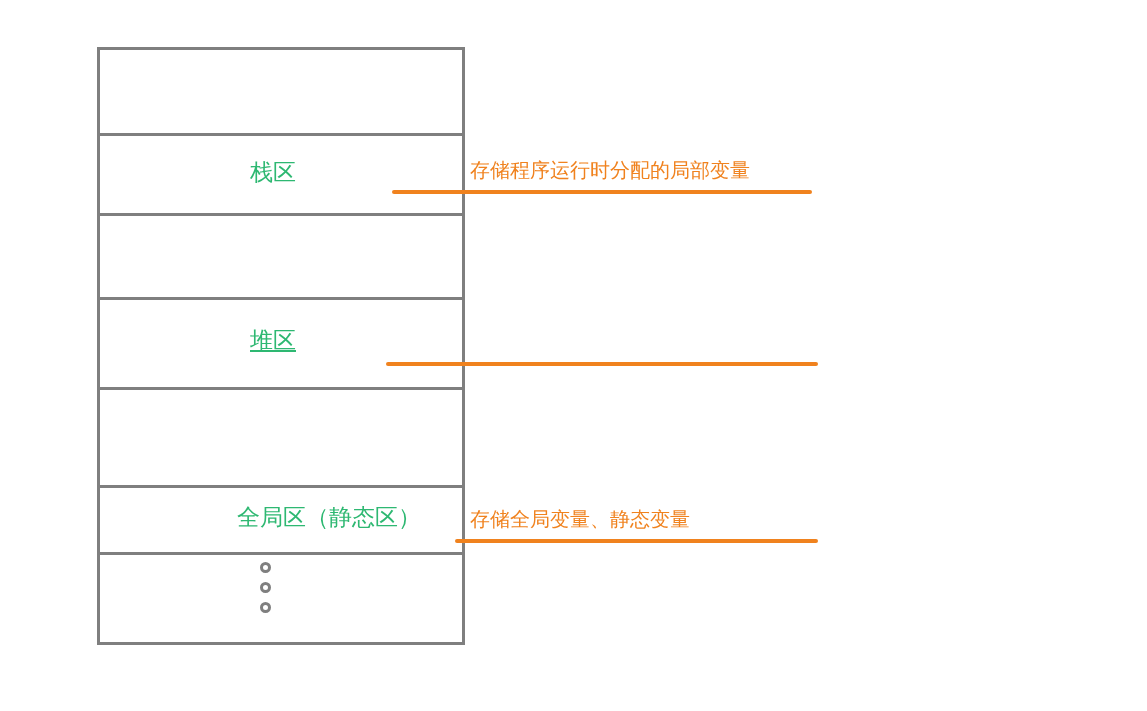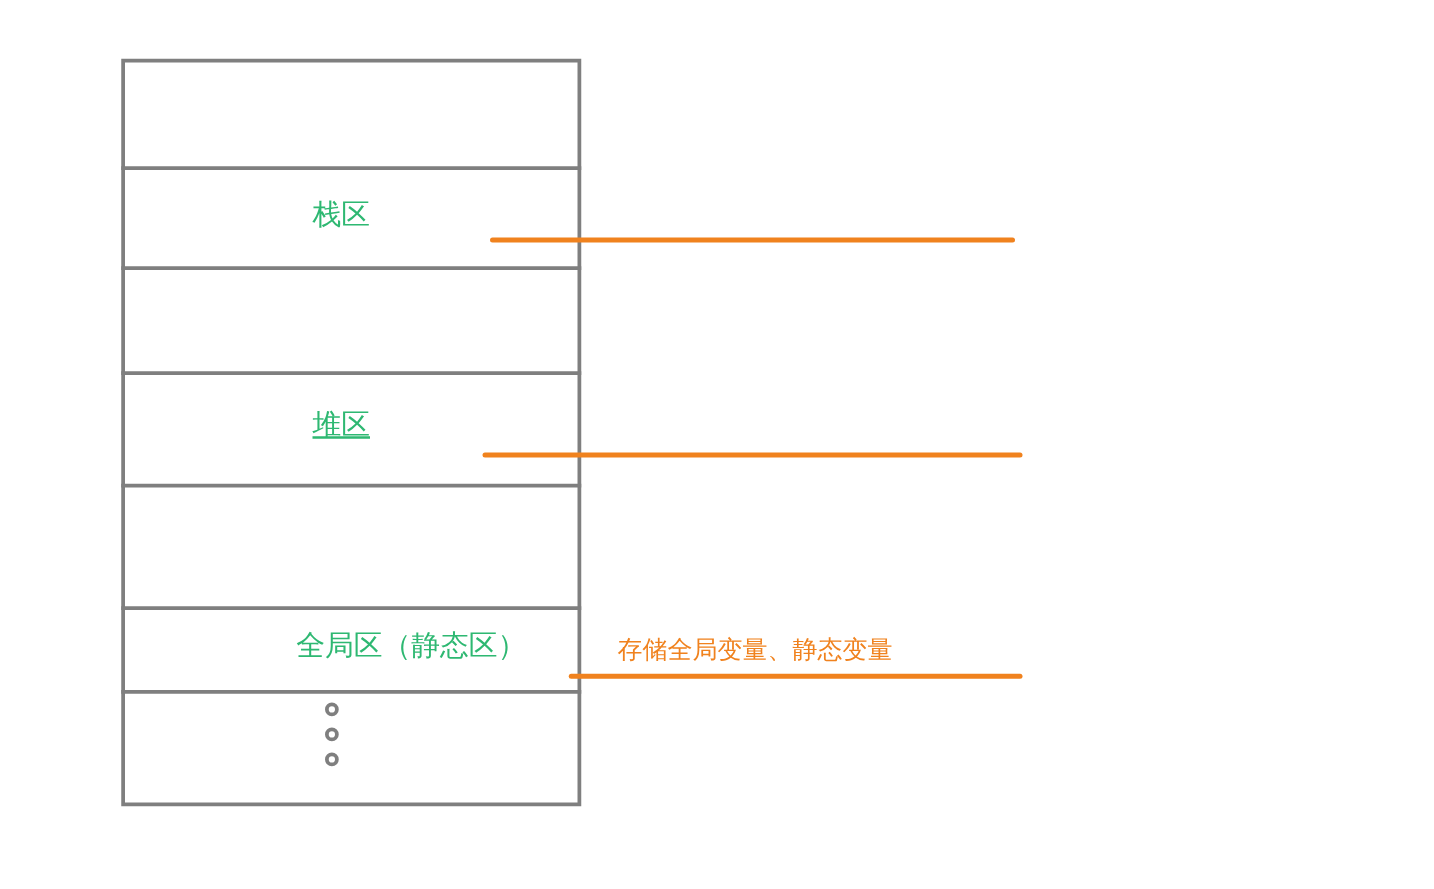--- a/index.html
+++ b/index.html
@@ -61,21 +61,21 @@
   .note-text {
     position: absolute;
     color: #f0821e;
     font-size: 20px;
     line-height: 1;
     white-space: nowrap;
     font-family: "DejaVu Sans", "Liberation Sans", sans-serif;
   }
   .note-text.n1 { left: 470px; top: 160px; }
   .note-text.n2 { left: 470px; top: 332px; }
-  .note-text.n3 { left: 494px; top: 509px; }
+  .note-text.n3 { left: 470px; top: 509px; }
 
   
   .leader {
     position: absolute;
     height: 4px;
     background: #f0821e;
     border-radius: 2px;
   }
   .leader.l1 { left: 392px; top: 190px; width: 420px; }
   .leader.l2 { left: 386px; top: 362px; width: 432px; }
@@ -122,17 +122,18 @@
   <div class="dots">
     <div class="dot"></div>
     <div class="dot"></div>
     <div class="dot"></div>
   </div>
 
   <div class="leader l1"></div>
   <div class="leader l2"></div>
   <div class="leader l3"></div>
 
+  <div class="note-text n1">存储程序运行时分配的局部变量</div>
 
 
   <div class="note-text n3">存储全局变量、静态变量</div>
 
 </div>
 
 </body></html>

